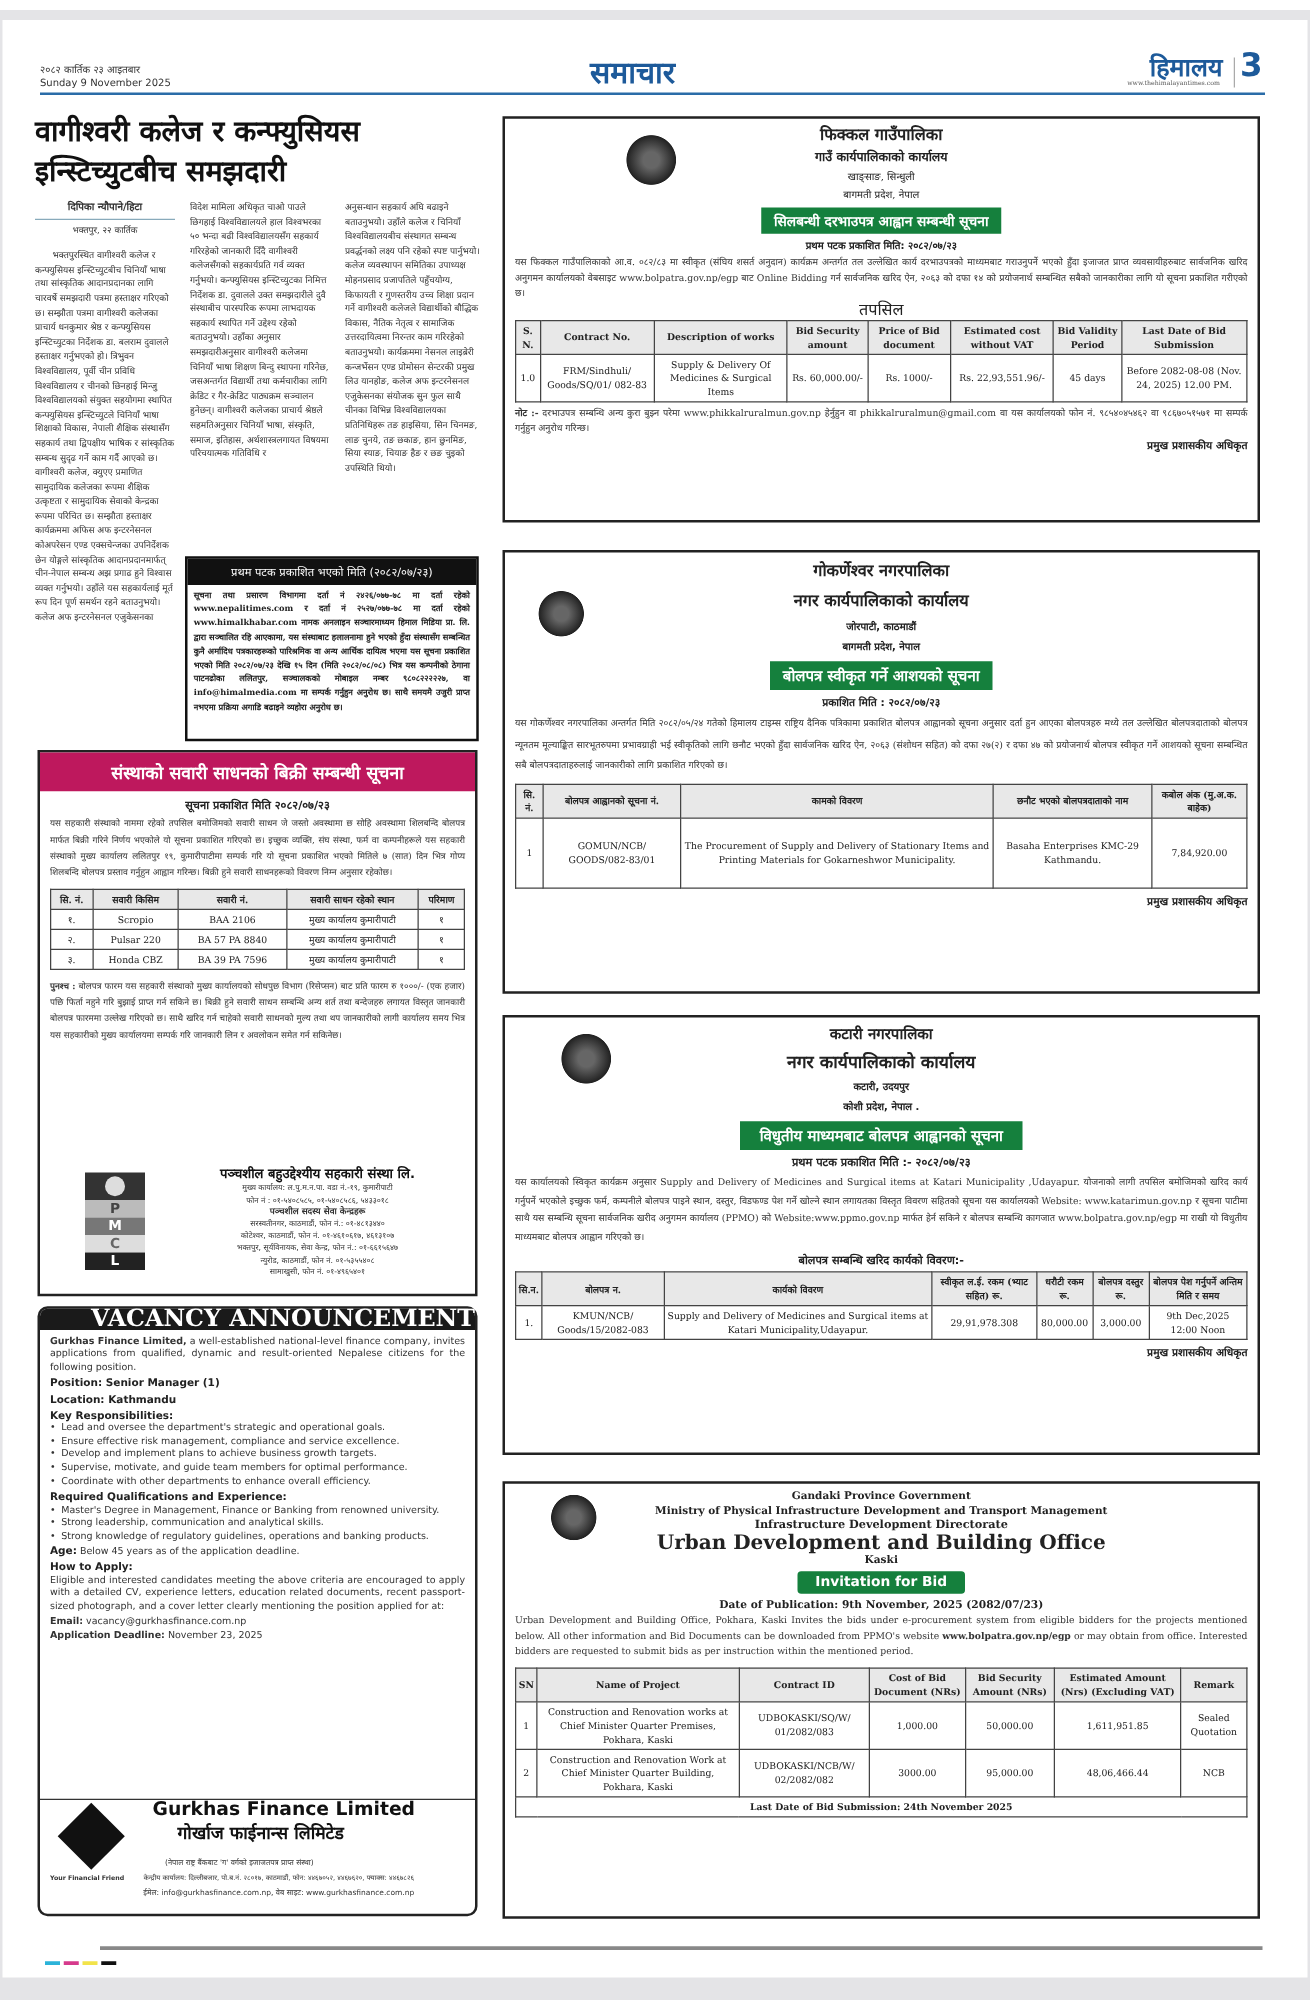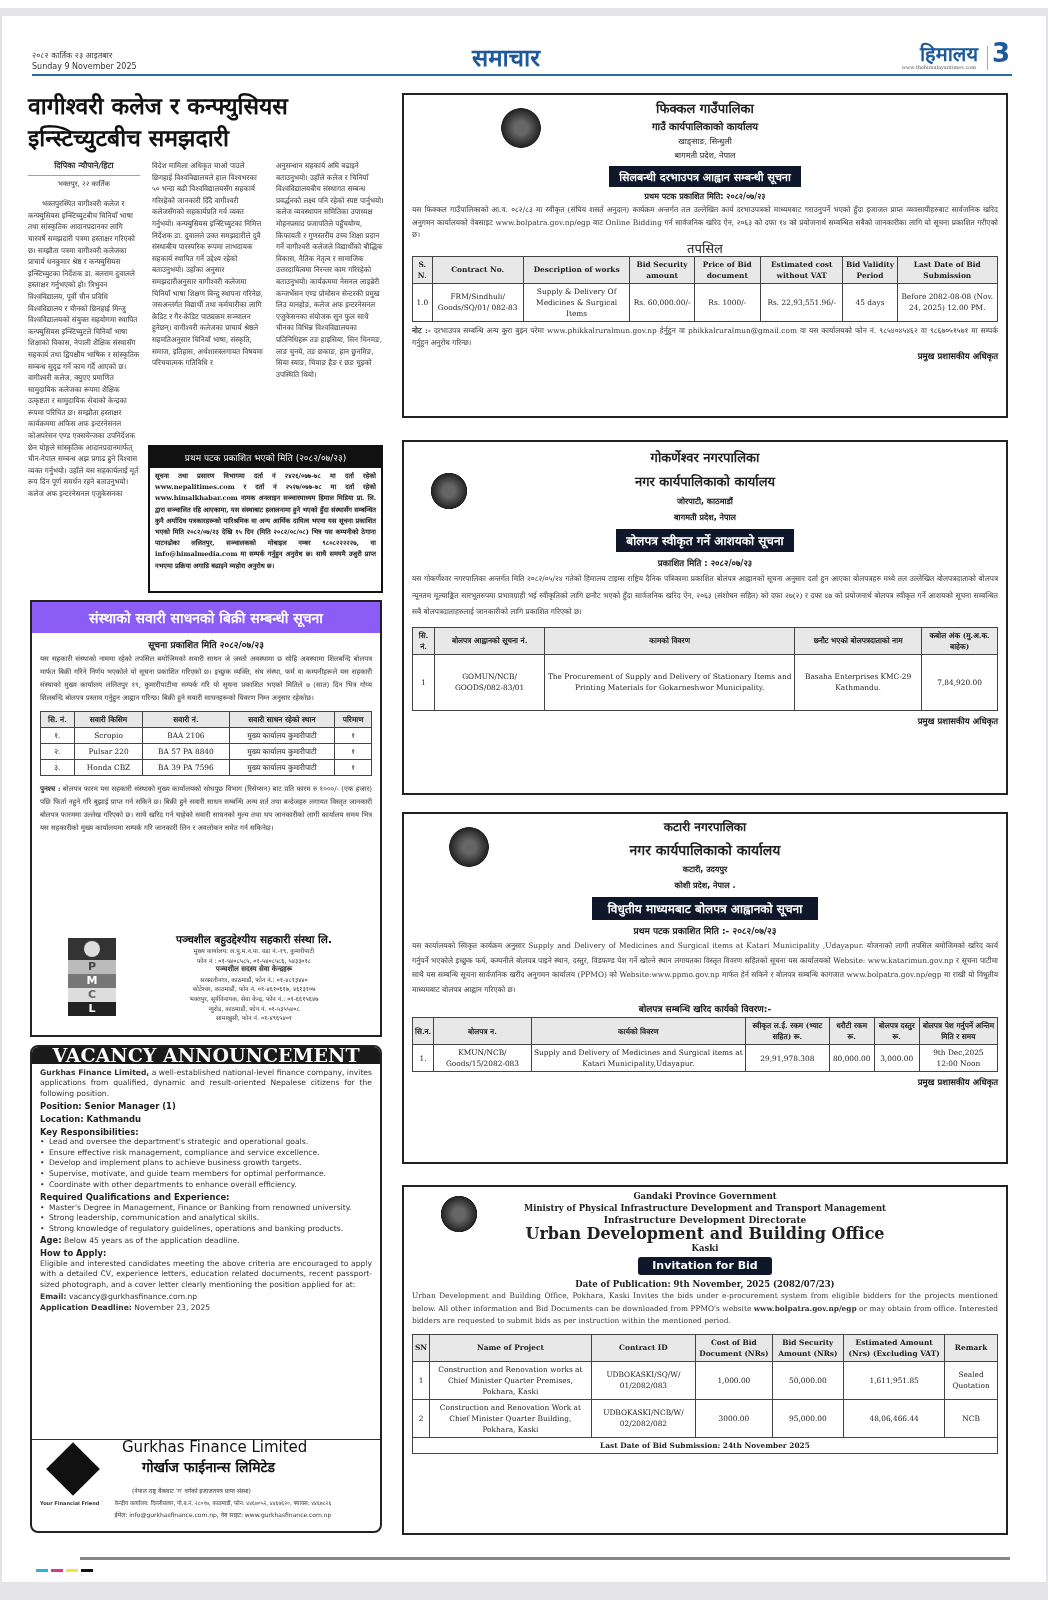--- a/index.html
+++ b/index.html
@@ -20,29 +20,29 @@
 .byline{text-align:center;font-weight:bold;font-size:8px;border-bottom:1px solid #8ab;padding-bottom:3px}
 .place{text-align:center;font-size:7px;margin:3px 0 8px}
 .boxpub{position:absolute;left:148px;top:445px;width:235px;height:148px;border:2px solid #111}
 .boxpub-h{background:#111;color:#fff;font-family:"DejaVu Sans",sans-serif;font-size:9px;text-align:center;padding:4px 0}
 .boxpub-b{font-size:6.6px;line-height:11.2px;padding:3px 5px;text-align:justify;font-weight:bold;color:#222}
 .ad{position:absolute;border:2px solid #222;background:#fff}
 .emblem{position:absolute;border-radius:50%;background:radial-gradient(circle,#666 20%,#222 60%,#fff 62%);}
 .ctr{text-align:center}
 .adh2{font-family:"DejaVu Sans",sans-serif;font-size:12px;font-weight:bold;line-height:20px}
 .adh3{font-family:"DejaVu Sans",sans-serif;font-size:9px;font-weight:bold;line-height:16px}
-.bar{display:inline-block;background:#0f172a;color:#fff;font-family:"DejaVu Sans",sans-serif;font-weight:bold;font-size:11px;padding:3px 10px;margin:3px 0}
+.bar{display:inline-block;background:#15803d;color:#fff;font-family:"DejaVu Sans",sans-serif;font-weight:bold;font-size:11px;padding:3px 10px;margin:3px 0}
 .para{font-size:7.4px;line-height:14px;padding:0 8px;text-align:justify;color:#333}
 table{border-collapse:collapse;width:100%;font-size:7.4px}
 th,td{border:1px solid #444;text-align:center;padding:2px 2px;line-height:11px}
 th{background:#e8e8e8;font-weight:bold}
 .sig{text-align:right;font-family:"DejaVu Sans",sans-serif;font-weight:bold;font-size:8.5px;padding:4px 8px}
 .tbl{padding:0 8px}
 .vac{position:absolute;left:30px;top:1045px;width:352px;height:488px;border:2px solid #222;border-radius:8px;font-family:"DejaVu Sans",sans-serif;font-size:7.6px;color:#333;line-height:10.6px}
-.vac-h{background:#1a1a1a;color:#fff;text-align:center;font-family:"DejaVu Serif",serif;font-weight:bold;font-size:19px;padding:3px 0;border-radius:6px 6px 0 0}
+.vac-h{background:#1a1a1a;color:#fff;text-align:right;font-family:"DejaVu Serif",serif;font-weight:bold;font-size:19px;padding:3px 0;border-radius:6px 6px 0 0}
 .vac-b{padding:4px 8px}
 .vac-b .lbl{font-weight:bold;font-size:8.4px;margin-top:2px;color:#222}
 .vac-b ul{list-style:none}
 .vac-b li{padding-left:9px;position:relative}
 .vac-b li:before{content:"•";position:absolute;left:0}
 .vac-foot{position:absolute;left:0;bottom:0;width:100%;height:92px;border-top:1px solid #333}
 .cmyk{position:absolute;left:36px;top:1557px;height:3px}
 .cmyk span{display:inline-block;width:12px;height:3px;margin-right:3px}
 .cmyk-line{position:absolute;left:80px;top:1557px;width:930px;height:3px;background:#888}
 .pmcl{position:absolute;left:36px;top:170px;width:48px}
@@ -85,21 +85,21 @@
     </div>
   </div>
 </div>
 
 <div class="boxpub">
   <div class="boxpub-h">प्रथम पटक प्रकाशित भएको मिति (२०८२/०७/२३)</div>
   <div class="boxpub-b">सूचना तथा प्रसारण विभागमा दर्ता नं २४२६/०७७-७८ मा दर्ता रहेको www.nepalitimes.com र दर्ता नं २५२७/०७७-७८ मा दर्ता रहेको www.himalkhabar.com नामक अनलाइन सञ्चारमाध्यम हिमाल मिडिया प्रा. लि. द्वारा सञ्चालित रहि आएकामा, यस संस्थाबाट हलालनामा हुने भएको हुँदा संस्थासँग सम्बन्धित कुनै अर्मादिध पत्रकारहरूको पारिश्रमिक वा अन्य आर्थिक दायित्व भएमा यस सूचना प्रकाशित भएको मिति २०८२/०७/२३ देखि १५ दिन (मिति २०८२/०८/०८) भित्र यस कम्पनीको ठेगाना पाटनढोका ललितपुर, सञ्चालकको मोबाइल नम्बर ९८०८२२२२२७, वा info@himalmedia.com मा सम्पर्क गर्नुहुन अनुरोध छ। साथै समयमै उजुरी प्राप्त नभएमा प्रक्रिया अगाडि बढाइने व्यहोरा अनुरोध छ।</div>
 </div>
 
 <div class="ad" style="left:30px;top:600px;width:352px;height:437px;border:2px solid #222">
-  <div style="background:#8b5cf6;color:#fff;font-family:'DejaVu Sans',sans-serif;font-weight:bold;font-size:14px;text-align:center;padding:6px 0">संस्थाको सवारी साधनको बिक्री सम्बन्धी सूचना</div>
+  <div style="background:#be185d;color:#fff;font-family:'DejaVu Sans',sans-serif;font-weight:bold;font-size:14px;text-align:center;padding:6px 0">संस्थाको सवारी साधनको बिक्री सम्बन्धी सूचना</div>
   <div class="ctr adh3" style="margin-top:4px">सूचना प्रकाशित मिति २०८२/०७/२३</div>
   <div class="para" style="font-size:7px;line-height:13px">यस सहकारी संस्थाको नाममा रहेको तपसिल बमोजिमको सवारी साधन जे जस्तो अवस्थामा छ सोहि अवस्थामा शिलबन्दि बोलपत्र मार्फत बिक्री गरिने निर्णय भएकोले यो सूचना प्रकाशित गरिएको छ। इच्छुक व्यक्ति, संघ संस्था, फर्म वा कम्पनीहरूले यस सहकारी संस्थाको मुख्य कार्यालय ललितपुर १९, कुमारीपाटीमा सम्पर्क गरि यो सूचना प्रकाशित भएको मितिले ७ (सात) दिन भित्र गोप्य शिलबन्दि बोलपत्र प्रस्ताव गर्नुहुन आह्वान गरिन्छ। बिक्री हुने सवारी साधनहरूको विवरण निम्न अनुसार रहेकोछ।</div>
   <div class="tbl" style="margin-top:6px">
     <table>
       <thead>
           <tr>
         <th>सि. नं.</th>
         <th>सवारी किसिम</th>
         <th>सवारी नं.</th>
         <th>सवारी साधन रहेको स्थान</th>
@@ -177,21 +177,21 @@
     </ul>
     <div><b class="lbl">Age:</b><span> Below 45 years as of the application deadline.</span></div>
     <div class="lbl">How to Apply:</div>
     <div style="text-align:justify">Eligible and interested candidates meeting the above criteria are encouraged to apply with a detailed CV, experience letters, education related documents, recent passport-sized photograph, and a cover letter clearly mentioning the position applied for at:</div>
     <div style="margin-top:2px"><b>Email:</b><span> vacancy@gurkhasfinance.com.np</span></div>
     <div><b>Application Deadline:</b><span> November 23, 2025</span></div>
   </div>
   <div class="vac-foot">
     <div style="position:absolute;left:22px;top:10px;width:38px;height:38px;background:#111;transform:rotate(45deg)"></div>
     <div style="position:absolute;left:8px;top:58px;font-size:5px;font-weight:bold">Your Financial Friend</div>
-    <div style="position:absolute;left:90px;top:2px;font-size:15px;font-weight:normal;color:#111">Gurkhas Finance Limited</div>
+    <div style="position:absolute;left:90px;top:2px;font-size:15px;font-weight:bold;color:#111">Gurkhas Finance Limited</div>
     <div style="position:absolute;left:110px;top:22px;font-size:14px;font-weight:bold;color:#111">गोर्खाज फाईनान्स लिमिटेड</div>
     <div style="position:absolute;left:100px;top:46px;font-size:6px">(नेपाल राष्ट्र बैंकबाट 'ग' वर्गको इजाजतपत्र प्राप्त संस्था)</div>
     <div style="position:absolute;left:36px;top:58px;width:310px;font-size:5.5px;text-align:center">केन्द्रीय कार्यालय: दिल्लीबजार, पो.ब.नं. २८०१७, काठमाडौं, फोन: ४४६७०५२, ४४६७६२०, फ्याक्स: ४४६७८२६</div>
     <div style="position:absolute;left:36px;top:70px;width:310px;font-size:6px;text-align:center">ईमेल: info@gurkhasfinance.com.np, वेब साइट: www.gurkhasfinance.com.np</div>
   </div>
 </div>
 
 <div class="ad" style="left:402px;top:93px;width:606px;height:325px">
   <div class="emblem" style="left:94px;top:10px;width:46px;height:46px"></div>
   <div class="ctr" style="margin-top:4px">

